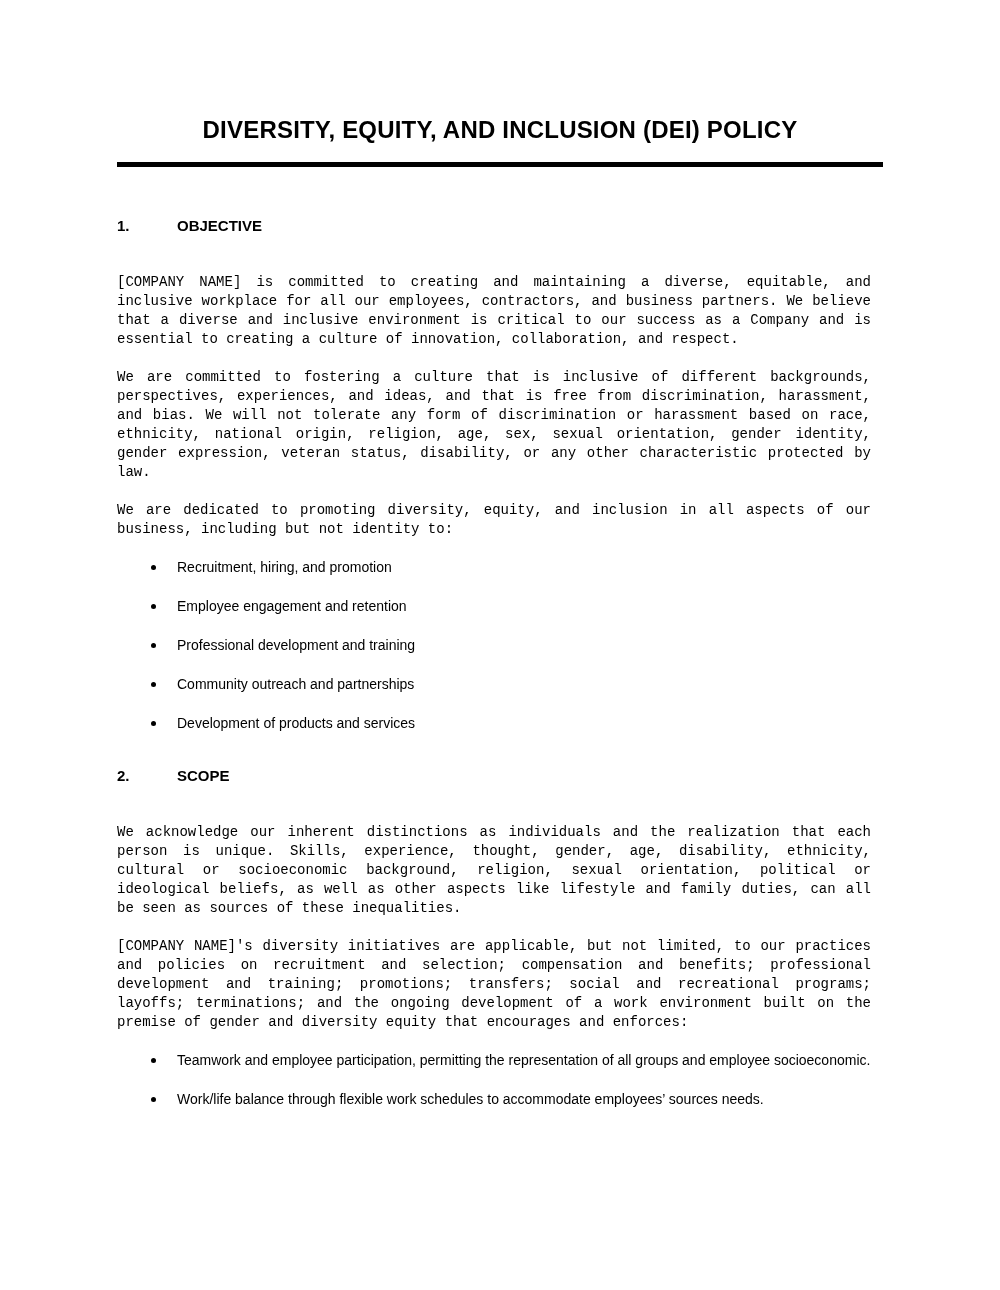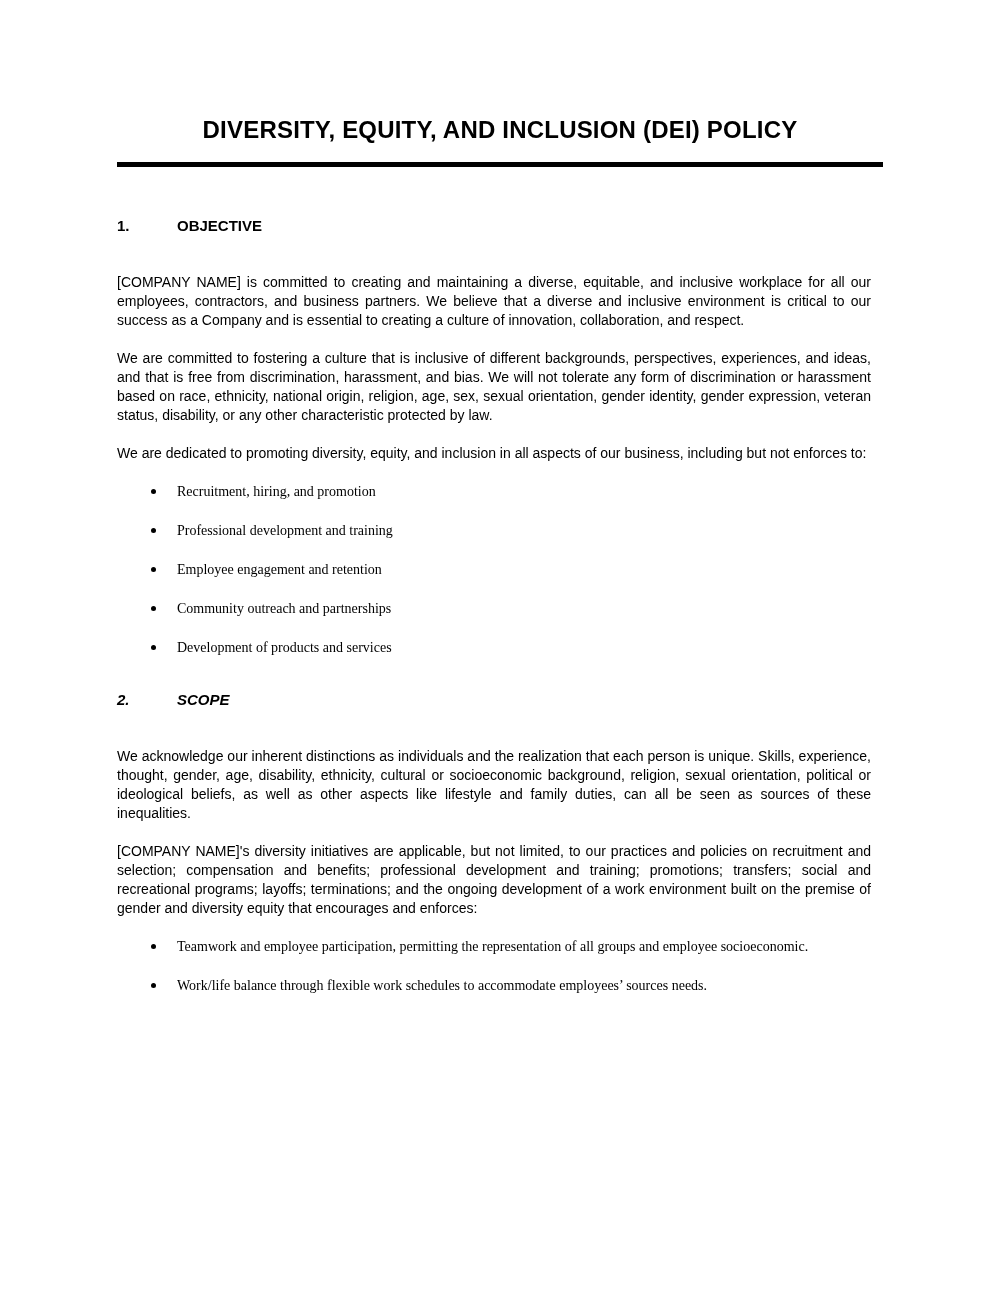--- a/index.html
+++ b/index.html
@@ -35,45 +35,44 @@
     margin-top: 17px;
   }
   .sec-head {
     font-size: 15px;
     line-height: 19px;
     font-weight: bold;
     margin: 49px 0 38px 0;
   }
   .sec-head.second {
     margin-top: 33px;
-    font-style: italic;
   }
   .sec-num {
     display: inline-block;
     width: 60px;
   }
   p.body-para {
     margin: 0 12px 19px 0;
     font-size: 14px;
     line-height: 19px;
     text-align: justify;
+    font-family: Liberation Mono, monospace;
   }
   ul.bullet-list {
     list-style: none;
     margin: 0;
     padding: 0;
   }
   ul.bullet-list li {
     position: relative;
     padding-left: 60px;
     margin-bottom: 20px;
     font-size: 14px;
     line-height: 19px;
     text-align: justify;
-    font-family: Liberation Serif, serif;
   }
   ul.bullet-list li::before {
     content: "";
     position: absolute;
     left: 34px;
     top: 7px;
     width: 5px;
     height: 5px;
     border-radius: 50%;
     background: #000000;
@@ -104,25 +103,25 @@
 
     <h1 class="doc-title">DIVERSITY, EQUITY, AND INCLUSION (DEI) POLICY</h1>
     <div class="title-rule"></div>
 
     <section>
       <div class="sec-head">
         <span class="sec-num">1.</span><span class="sec-title">OBJECTIVE</span>
       </div>
       <p class="body-para">[COMPANY NAME] is committed to creating and maintaining a diverse, equitable, and inclusive workplace for all our employees, contractors, and business partners. We believe that a diverse and inclusive environment is critical to our success as a Company and is essential to creating a culture of innovation, collaboration, and respect.</p>
       <p class="body-para">We are committed to fostering a culture that is inclusive of different backgrounds, perspectives, experiences, and ideas, and that is free from discrimination, harassment, and bias. We will not tolerate any form of discrimination or harassment based on race, ethnicity, national origin, religion, age, sex, sexual orientation, gender identity, gender expression, veteran status, disability, or any other characteristic protected by law.</p>
-      <p class="body-para">We are dedicated to promoting diversity, equity, and inclusion in all aspects of our business, including but not enforces to:</p>
+      <p class="body-para">We are dedicated to promoting diversity, equity, and inclusion in all aspects of our business, including but not identity to:</p>
       <ul class="bullet-list">
         <li>Recruitment, hiring, and promotion</li>
+        <li>Employee engagement and retention</li>
         <li>Professional development and training</li>
-        <li>Employee engagement and retention</li>
         <li>Community outreach and partnerships</li>
         <li>Development of products and services</li>
       </ul>
     </section>
 
     <section>
       <div class="sec-head second">
         <span class="sec-num">2.</span><span class="sec-title">SCOPE</span>
       </div>
       <p class="body-para">We acknowledge our inherent distinctions as individuals and the realization that each person is unique. Skills, experience, thought, gender, age, disability, ethnicity, cultural or socioeconomic background, religion, sexual orientation, political or ideological beliefs, as well as other aspects like lifestyle and family duties, can all be seen as sources of these inequalities.</p>

